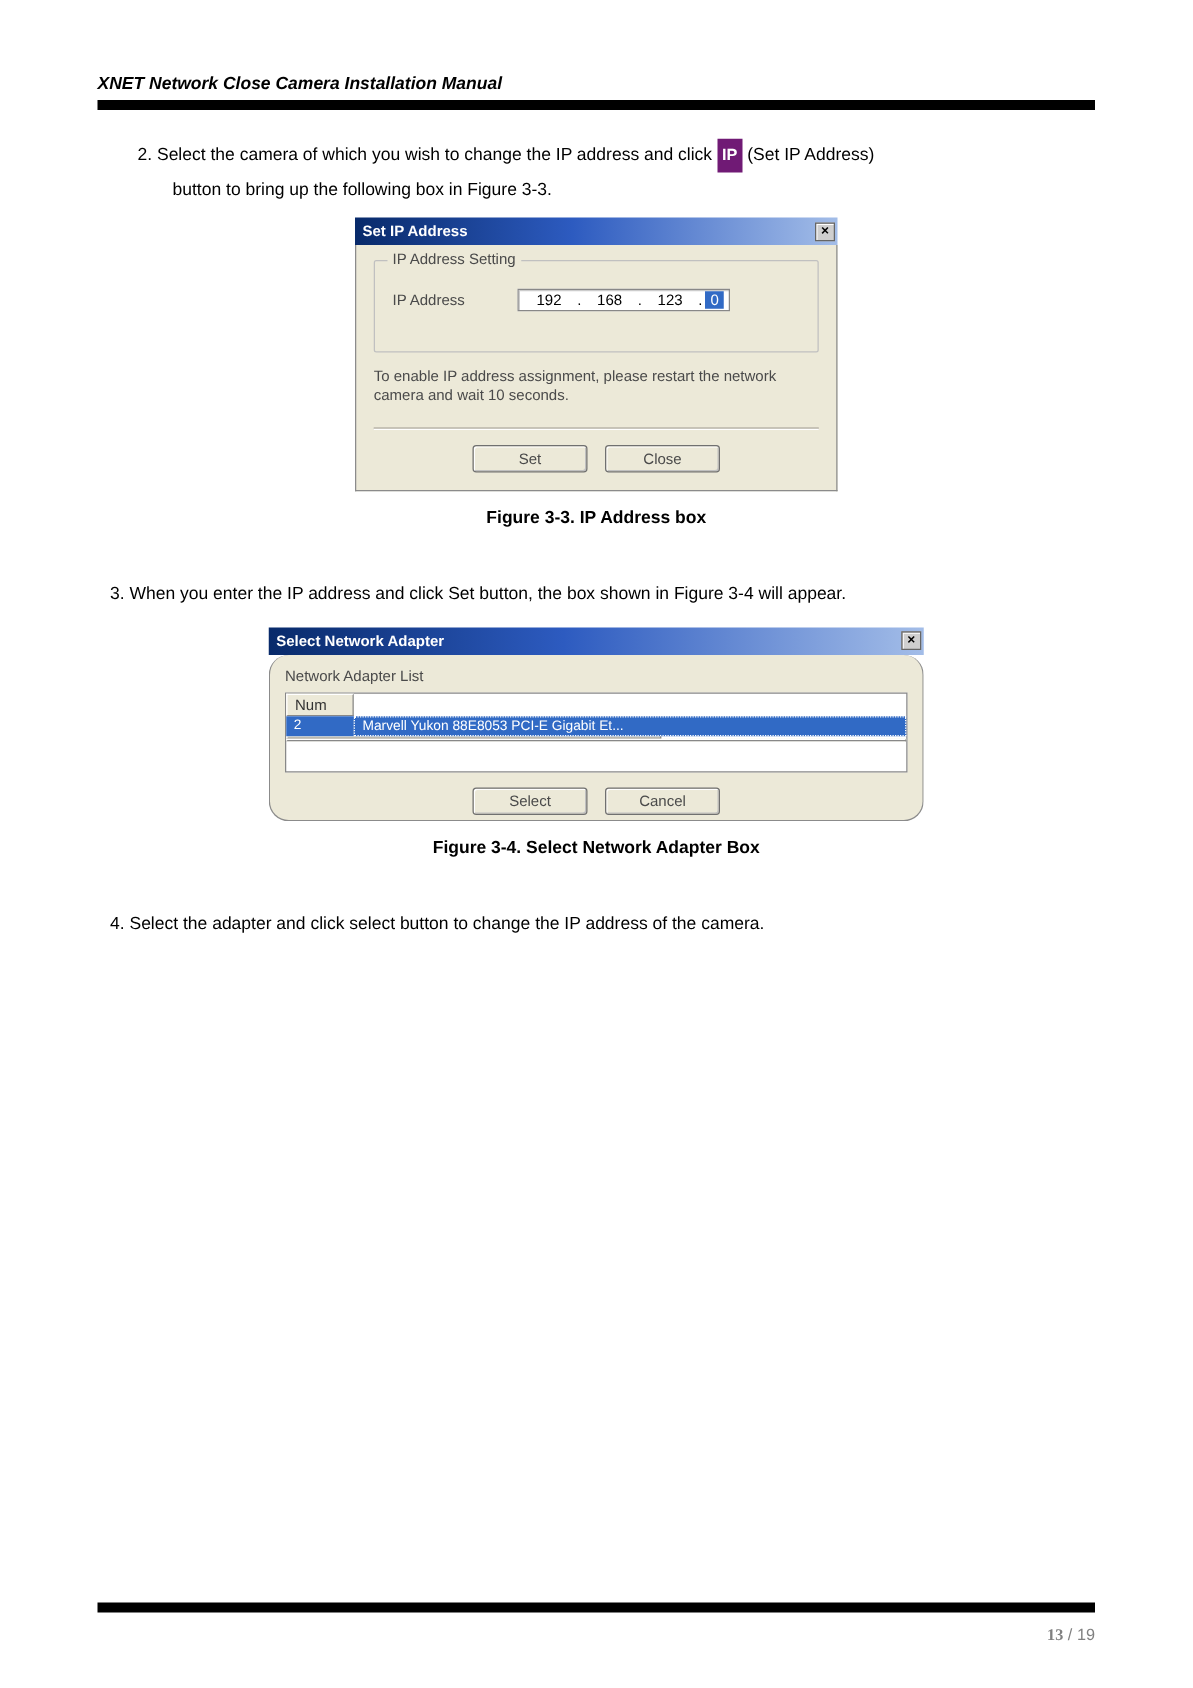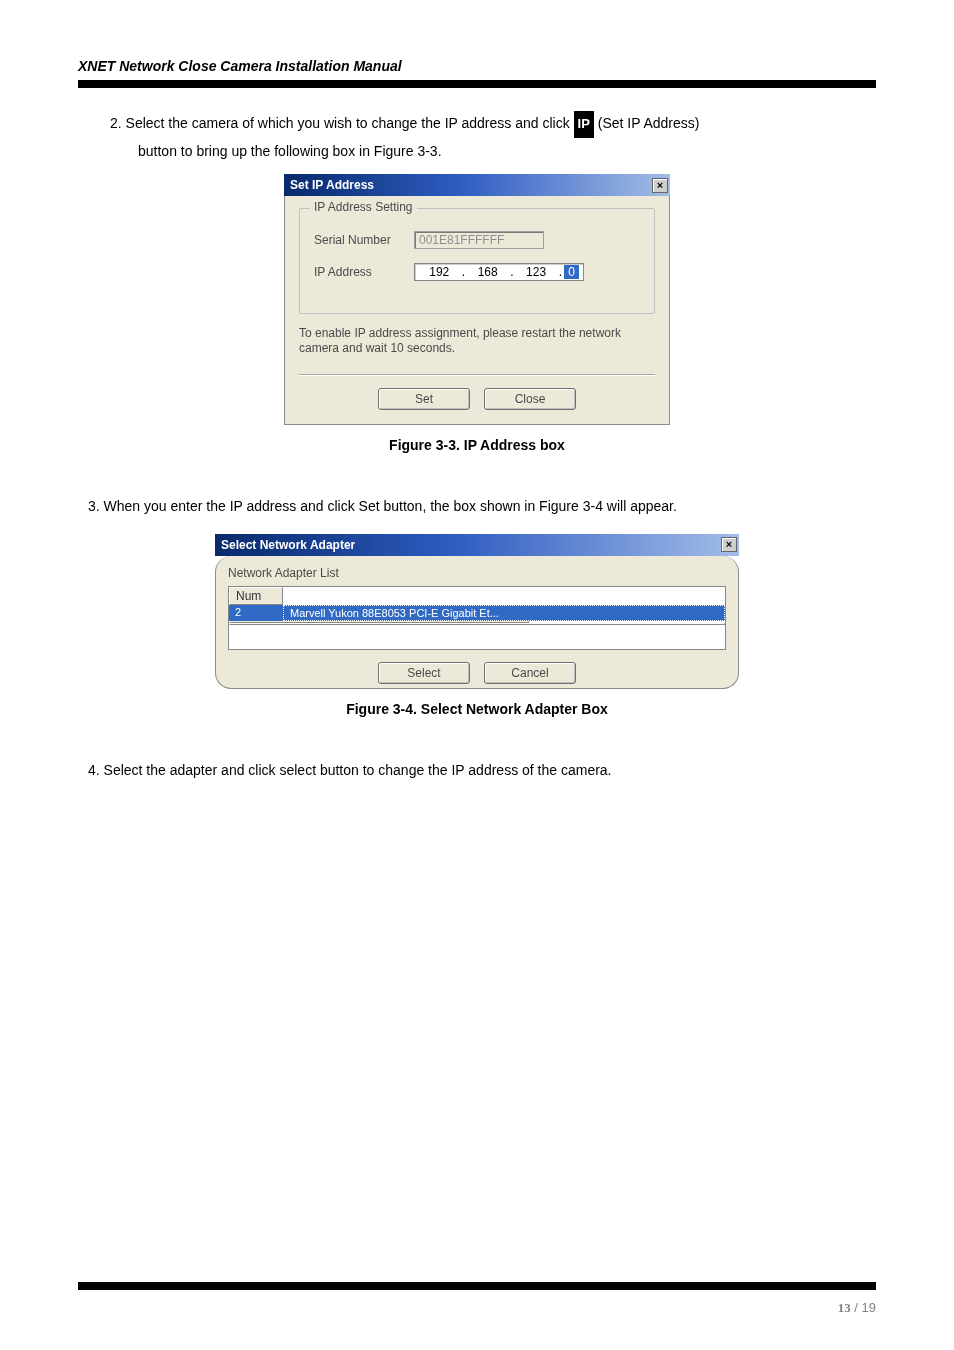--- a/index.html
+++ b/index.html
@@ -29,21 +29,21 @@
   .body-text {
     font-size: 14px;
     line-height: 1.9;
     margin-left: 32px;
   }
   .body-text-indent {
     margin-left: 60px;
   }
   .ip-icon {
     display: inline-block;
-    background: #000000;
+    background: #701a75;
     color: #fff;
     font-weight: bold;
     font-family: Arial, sans-serif;
     font-size: 13px;
     padding: 1px 4px;
     vertical-align: middle;
   }
   .dialog1-wrap {
     margin: 10px auto 8px auto;
     width: 386px;
@@ -273,24 +273,20 @@
   <div class="body-text body-text-indent">button to bring up the following box in Figure 3-3.</div>
 
   <div class="dialog1-wrap">
     <div class="titlebar">
       <span class="titlebar-text">Set IP Address</span>
       <div class="close-btn">×</div>
     </div>
     <div class="dialog-body d1-body">
       <div class="groupbox">
         <div class="groupbox-legend">IP Address Setting</div>
-        <div class="row">
-          <div class="row-label">Serial Number</div>
-          <input class="serial-input" readonly="" value="001E81FFFFFF" style="">
-        </div>
         <div class="row" style="margin-bottom:16px;">
           <div class="row-label">IP Address</div>
           <div class="ip-field">
             <span class="ip-seg">192</span>
             <span class="ip-dot">.</span>
             <span class="ip-seg">168</span>
             <span class="ip-dot">.</span>
             <span class="ip-seg">123</span>
             <span class="ip-dot">.</span>
             <span class="ip-last">0</span>

